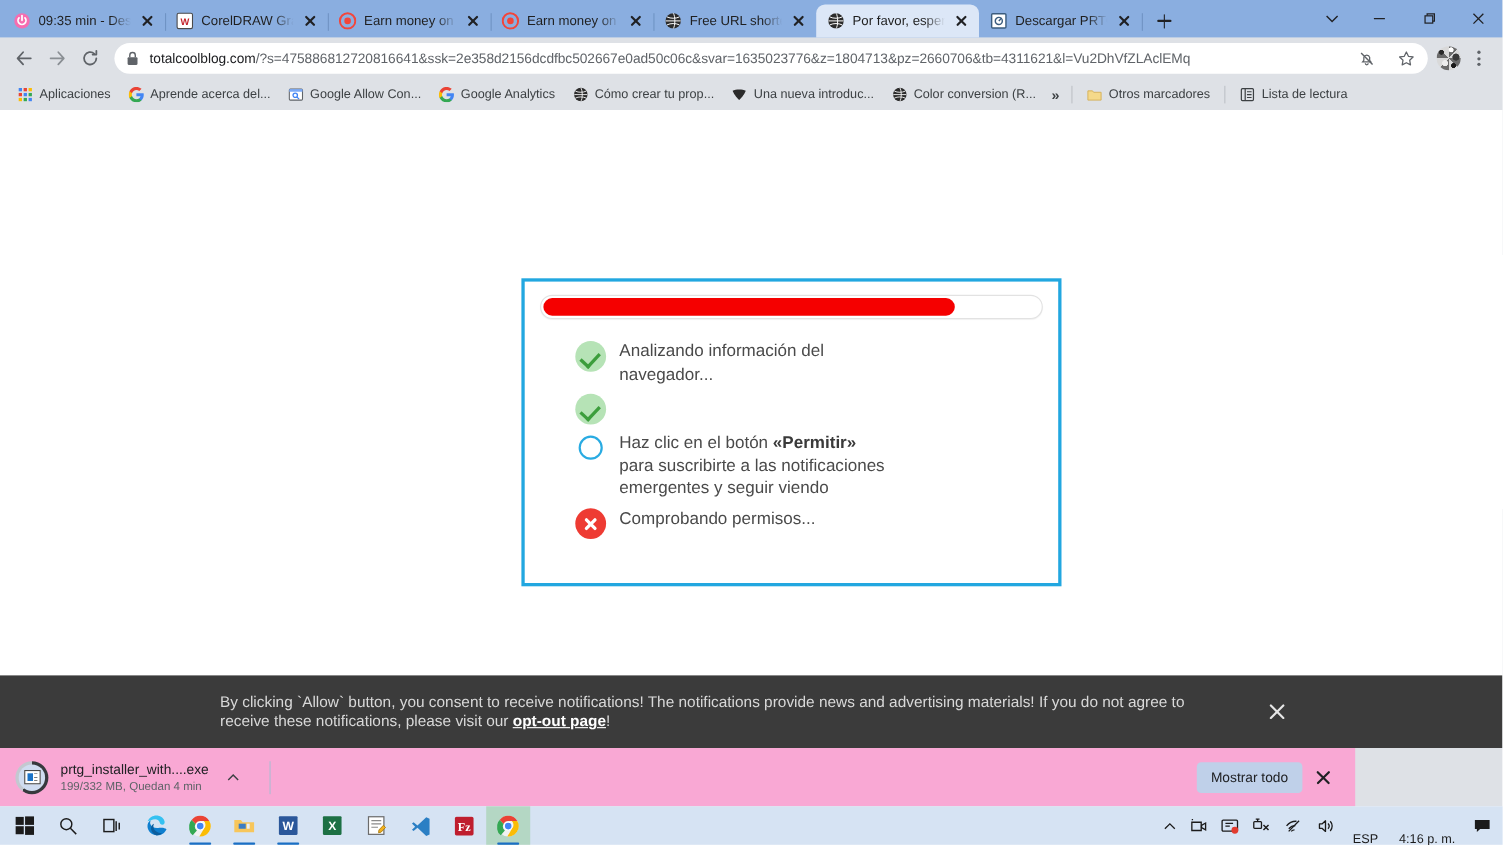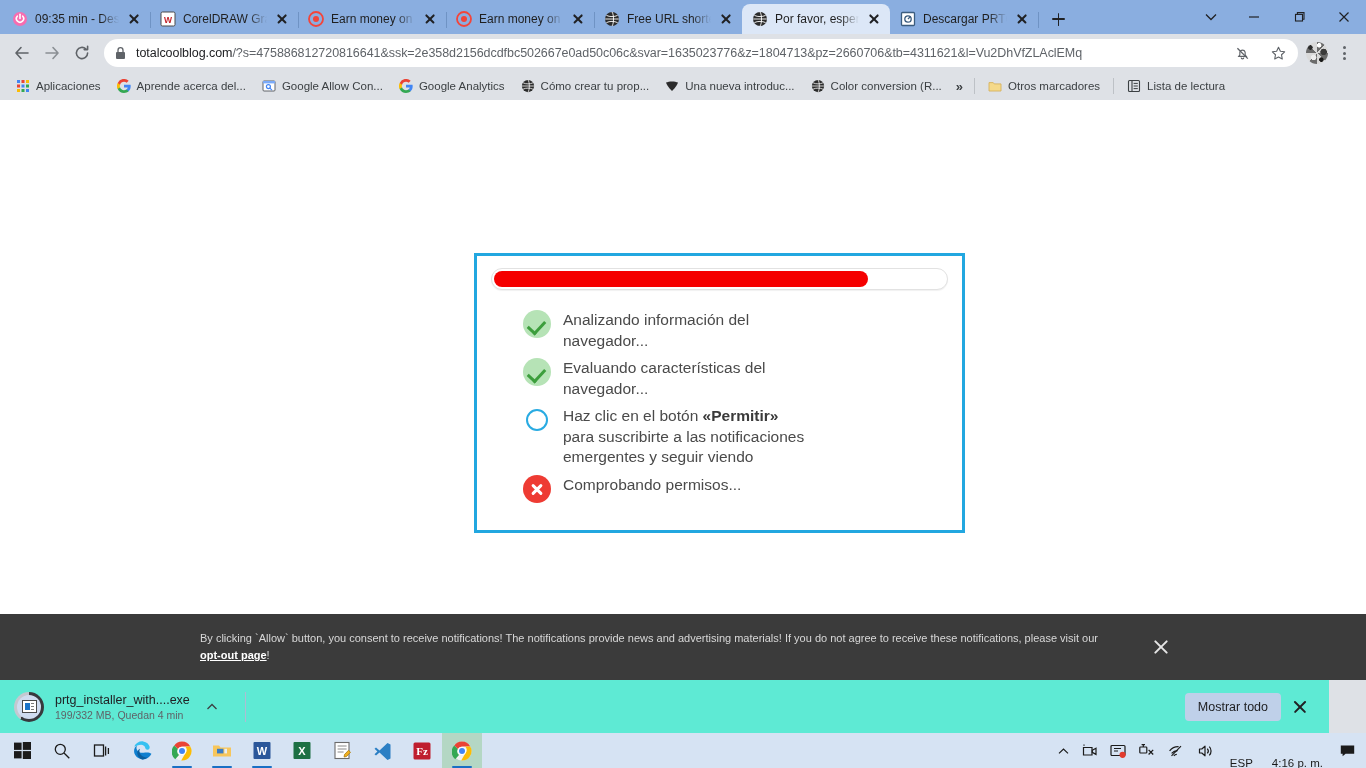--- a/index.html
+++ b/index.html
@@ -118,32 +118,32 @@
   .step .ico.err::before{ transform:rotate(45deg);} .step .ico.err::after{ transform:rotate(-45deg);}
   .step .ico.pend { background:transparent; border:2.5px solid #29ABE2; width:22px; height:22px; flex:0 0 22px; margin:5px 3px 0 3px;}
   .step .txt { font-size:15.5px; line-height:20.5px; color:#4A4A4A; padding-top:2px; max-width:250px; }
   .step .txt b { font-weight:bold; color:#3a3a3a; }
 
   
   .consent {
     position:absolute; left:0; bottom:0; width:1366px; height:66px; background:#3B3B3B;
     display:flex; align-items:center; padding:0 24px 0 200px;
   }
-  .consent p { color:#D8D8D8; font-size:11px; line-height:17px; max-width:905px; }
+  .consent p { color:#D8D8D8; font-size:14px; line-height:17px; max-width:905px; }
   .consent a { color:#fff; text-decoration:underline; font-weight:bold; }
   .consent-x { margin-left:auto; margin-right:170px; width:22px; height:22px; position:relative; cursor:pointer; }
   .consent-x::before,.consent-x::after{
     content:''; position:absolute; left:2px; top:10px; width:18px; height:2px; background:#E6E6E6; border-radius:1px;
   }
   .consent-x::before{transform:rotate(45deg);} .consent-x::after{transform:rotate(-45deg);}
 
   
   .shelf {
-    position:absolute; left:0; top:680px; width:1329px; height:53px;
-    background:#5eead4; display:flex; align-items:center; padding:16px 14px;
+    position:absolute; left:0; top:680px; width:1232px; height:53px;
+    background:#f9a8d4; display:flex; align-items:center; padding:16px 14px;
   }
   .dl-item { display:flex; align-items:center; gap:11px; padding-right:14px; cursor:pointer; }
   .dl-ring {
     width:30px; height:30px; border-radius:50%; flex:0 0 30px; position:relative;
     background:conic-gradient(#37393D 0 216deg, #C3C8D0 216deg 360deg);
     display:flex; align-items:center; justify-content:center;
   }
   .dl-ring::before{ content:''; position:absolute; inset:3px; border-radius:50%; background:#CFDCF0; }
   .dl-doc { position:relative; z-index:1; width:15px; height:13px; background:#fff; border:1px solid #4a4a4a; display:flex; }
   .dl-doc i { display:block; width:5px; margin:2px 0 2px 2px; background:#1A73C8; }
@@ -461,21 +461,20 @@
         <div class="pbar-fill" id="pbar" style="width: 83%; background: rgb(245, 0, 0);"></div>
       </div>
 
       <div class="steps">
         <div class="step">
           <span class="ico ok"></span>
           <span class="txt">Analizando información del navegador...</span>
         </div>
         <div class="step">
           <span class="ico ok"></span>
-          <span class="txt">Evaluando características del navegador...</span>
         </div>
         <div class="step">
           <span class="ico pend"></span>
           <span class="txt"><span>Haz clic en el botón </span><b>«Permitir»</b><span> para suscribirte a las notificaciones emergentes y seguir viendo</span></span>
         </div>
         <div class="step">
           <span class="ico err"></span>
           <span class="txt">Comprobando permisos...</span>
         </div>
       </div>

